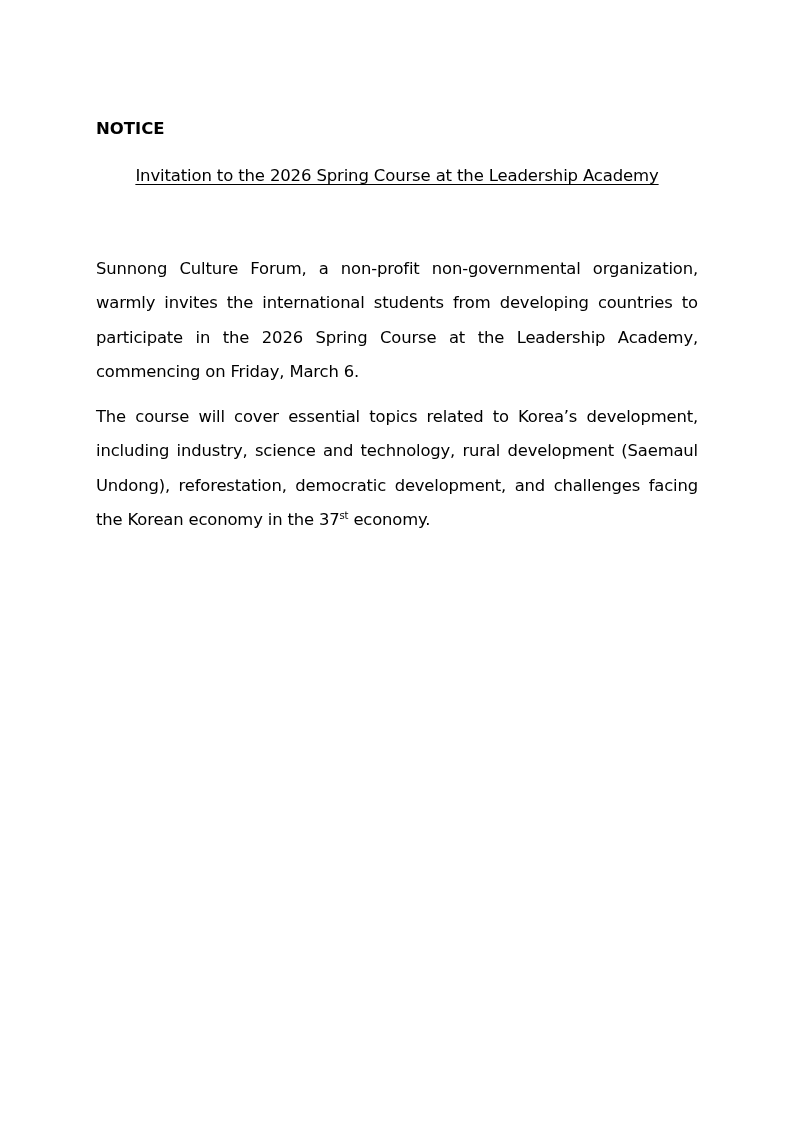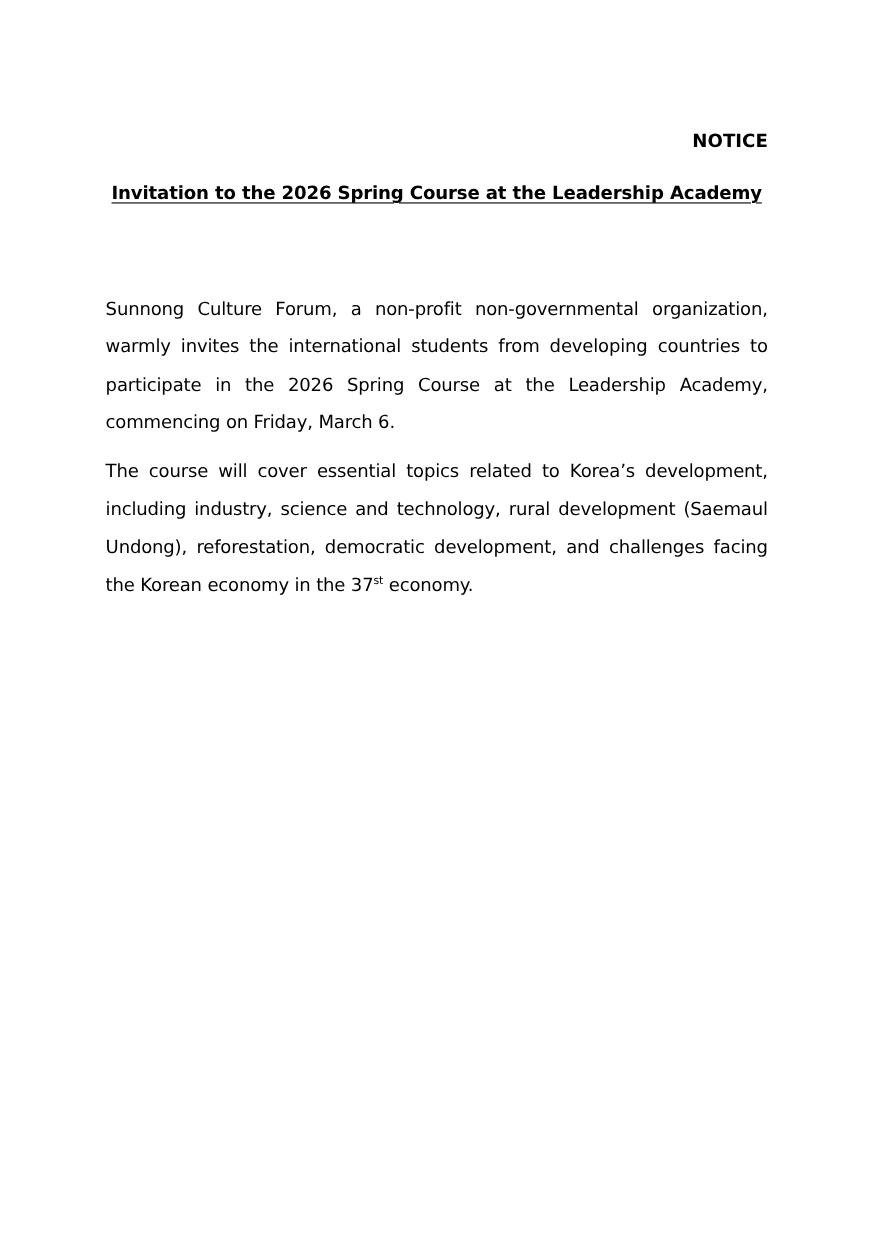--- a/index.html
+++ b/index.html
@@ -19,44 +19,44 @@
       position: absolute;
       left: 96px;
       top: 0;
       width: 602px;
     }
     .notice-title {
       position: absolute;
       top: 119px;
       left: 0;
       width: 602px;
-      text-align: right;
+      text-align: left;
       font-weight: bold;
       font-size: 16.5px;
       line-height: 20px;
     }
     .notice-subtitle {
       position: absolute;
       top: 165px;
       left: 0;
       width: 602px;
       text-align: center;
-      font-weight: bold;
+      font-weight: normal;
       font-size: 16.5px;
       line-height: 22px;
       letter-spacing: -0.15px;
     }
     .notice-subtitle span {
       text-decoration: underline;
       text-underline-offset: 3px;
       text-decoration-thickness: 1px;
     }
     .body {
       position: absolute;
-      top: 264px;
+      top: 252px;
       left: 0;
       width: 602px;
     }
     .para {
       margin: 0 0 11px 0;
       font-size: 16.4px;
       line-height: 34.3px;
       text-align: justify;
       text-align-last: left;
       letter-spacing: -0.15px;

